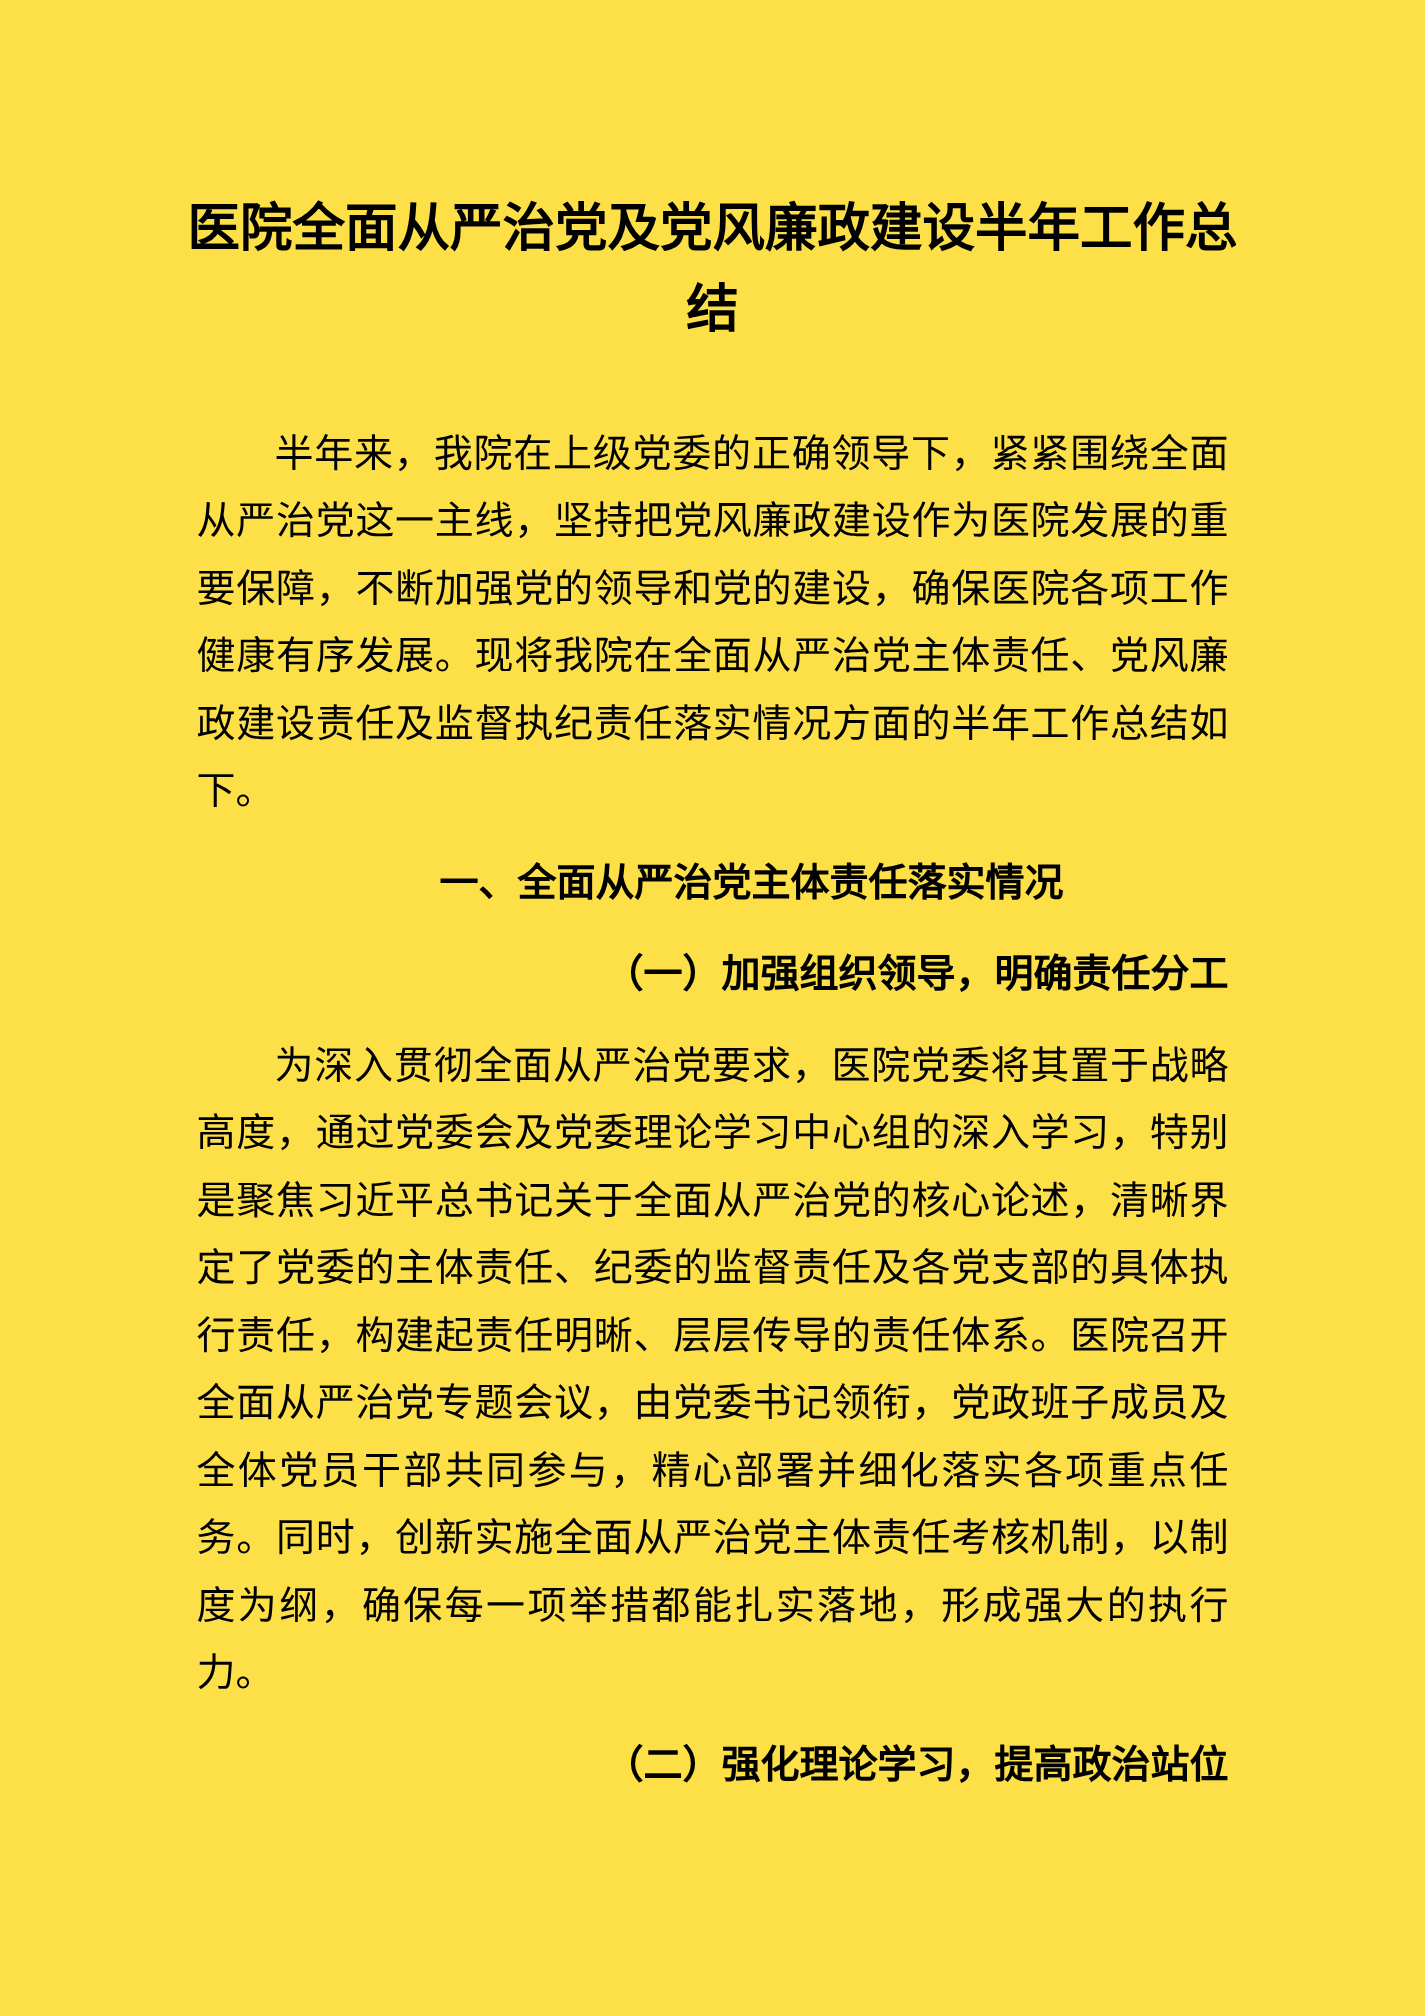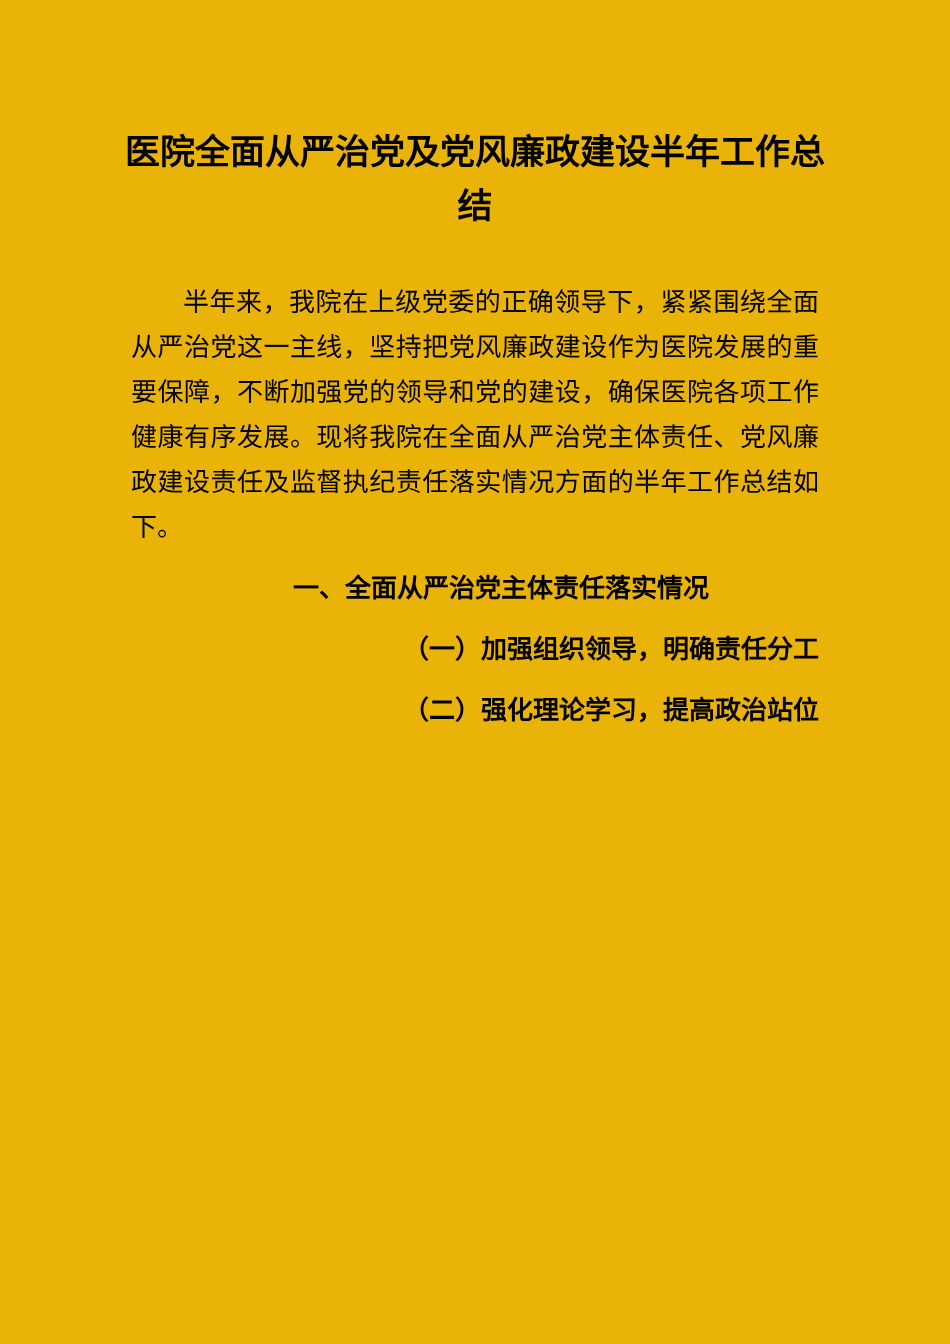--- a/index.html
+++ b/index.html
@@ -5,21 +5,21 @@
   html, body {
     margin: 0;
     padding: 0;
     background: #ffffff;
   }
   .page {
     position: relative;
     width: 950px;
     height: 1344px;
     margin: 0 auto;
-    background: #eab308;
+    background: #fde047;
     color: #000000;
     box-sizing: border-box;
     padding: 126px 115px 0 115px;
     overflow: hidden;
   }
   .doc-title {
     font-family: "Liberation Serif", "DejaVu Serif", serif;
     font-size: 35px;
     font-weight: bold;
     line-height: 54px;
@@ -57,17 +57,18 @@
 <div class="page">
   <h1 class="doc-title">医院全面从严治党及党风廉政建设半年工作总结</h1>
 
   <main>
     <p class="block body-para">半年来，我院在上级党委的正确领导下，紧紧围绕全面从严治党这一主线，坚持把党风廉政建设作为医院发展的重要保障，不断加强党的领导和党的建设，确保医院各项工作健康有序发展。现将我院在全面从严治党主体责任、党风廉政建设责任及监督执纪责任落实情况方面的半年工作总结如下。</p>
 
     <h2 class="block heading-1">一、全面从严治党主体责任落实情况</h2>
 
     <h3 class="block heading-2">（一）加强组织领导，明确责任分工</h3>
 
+    <p class="block body-para">为深入贯彻全面从严治党要求，医院党委将其置于战略高度，通过党委会及党委理论学习中心组的深入学习，特别是聚焦习近平总书记关于全面从严治党的核心论述，清晰界定了党委的主体责任、纪委的监督责任及各党支部的具体执行责任，构建起责任明晰、层层传导的责任体系。医院召开全面从严治党专题会议，由党委书记领衔，党政班子成员及全体党员干部共同参与，精心部署并细化落实各项重点任务。同时，创新实施全面从严治党主体责任考核机制，以制度为纲，确保每一项举措都能扎实落地，形成强大的执行力。</p>
 
     <h3 class="block heading-2">（二）强化理论学习，提高政治站位</h3>
 
   </main>
 </div>
 
 </body></html>

